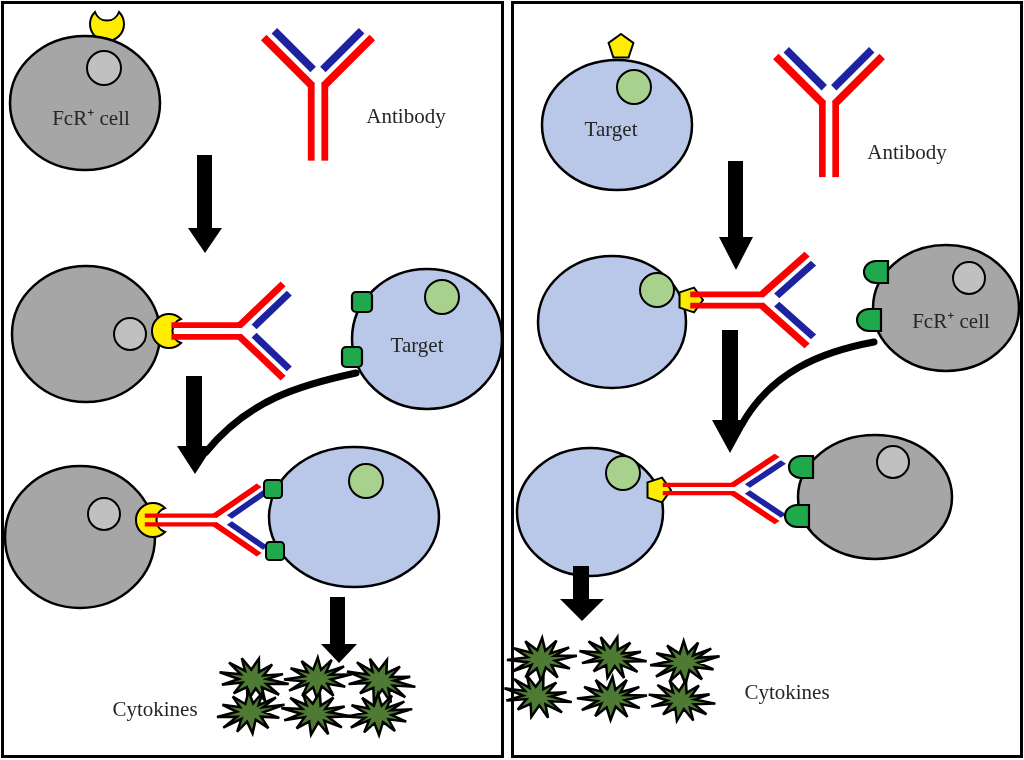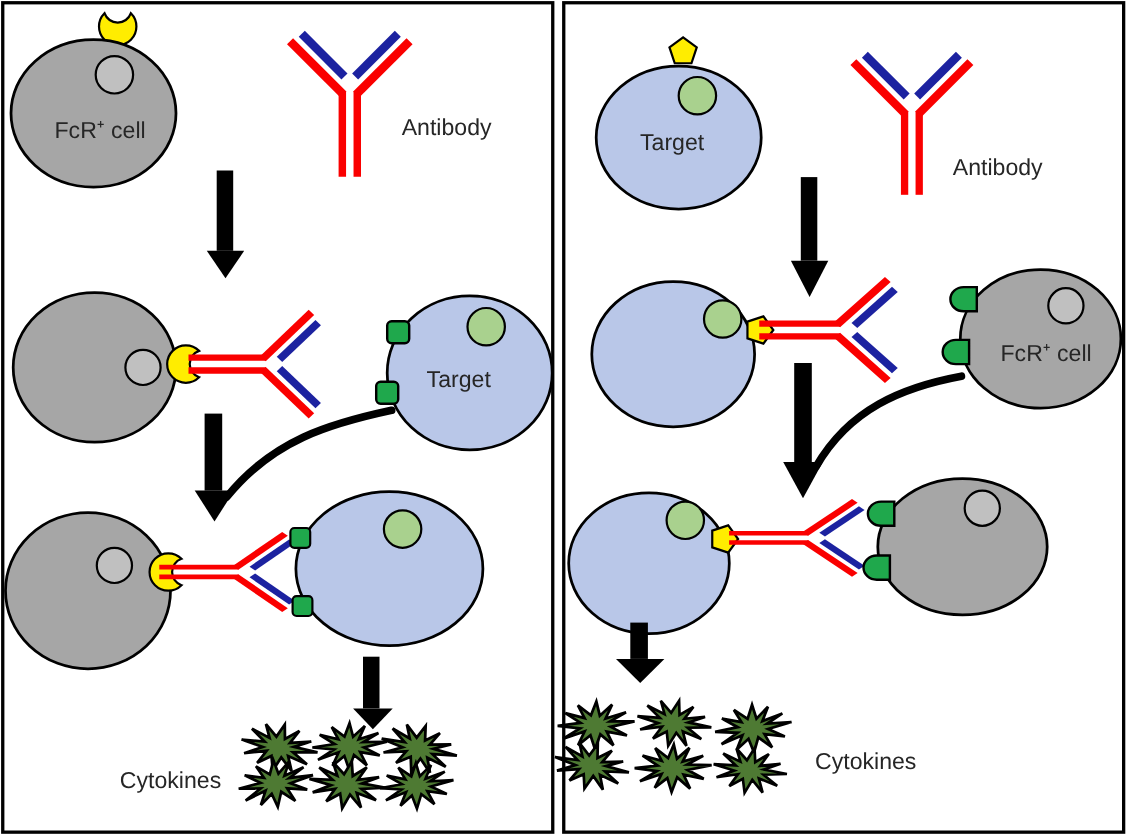--- a/index.html
+++ b/index.html
@@ -1,19 +1,19 @@
 <!DOCTYPE html>
 <html style="--panel-bg: #ffffff; --line-black: #000000; --fcr-cell-fill: #a6a6a6; --fcr-nucleus-fill: #c0c0c0; --target-cell-fill: #b9c7e8; --target-nucleus-fill: #a9d18e; --receptor-yellow: #ffed00; --antigen-green: #1fa84c; --antibody-red: #fa0000; --antibody-blue: #1c22a0; --cytokine-green: #4e7a33; --text-color: #262626;"><head>
 <meta charset="utf-8">
 <style>
   html,body { margin:0; padding:0; background:#fff; }
   #stage {
     position:relative; width:824px; height:760px;
     background:var(--panel-bg,#fff);
-    font-family:Liberation Sans, sans-serif;
+    font-family:Liberation Serif, serif;
   }
   svg { display:block; }
   .panel    { fill:var(--panel-bg,#fff); stroke:var(--line-black,#000); stroke-width:3; }
   .cell-gray{ fill:var(--fcr-cell-fill,#a6a6a6); stroke:var(--line-black,#000); stroke-width:2.5; }
   .nuc-gray { fill:var(--fcr-nucleus-fill,#c0c0c0); stroke:var(--line-black,#000); stroke-width:2; }
   .cell-blue{ fill:var(--target-cell-fill,#b9c7e8); stroke:var(--line-black,#000); stroke-width:2.5; }
   .nuc-green{ fill:var(--target-nucleus-fill,#a9d18e); stroke:var(--line-black,#000); stroke-width:2; }
   .ab-red   { stroke:var(--antibody-red,#fa0000); stroke-width:8; fill:none; }
   .ab-stem  { stroke:var(--antibody-red,#fa0000); stroke-width:7; fill:none; }
   .ab-blue  { stroke:var(--antibody-blue,#1c22a0); stroke-width:8; fill:none; }

